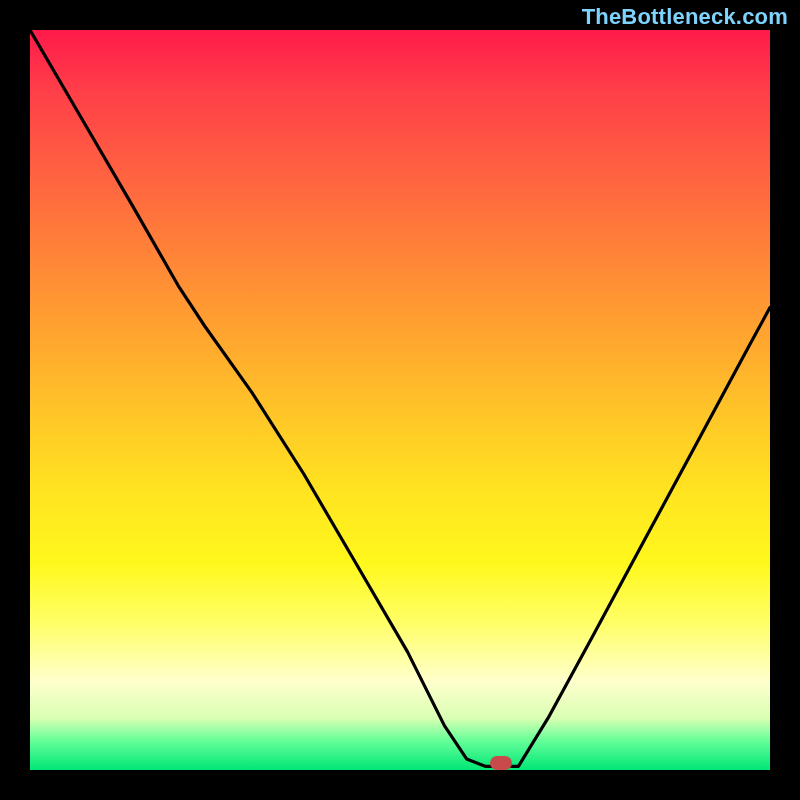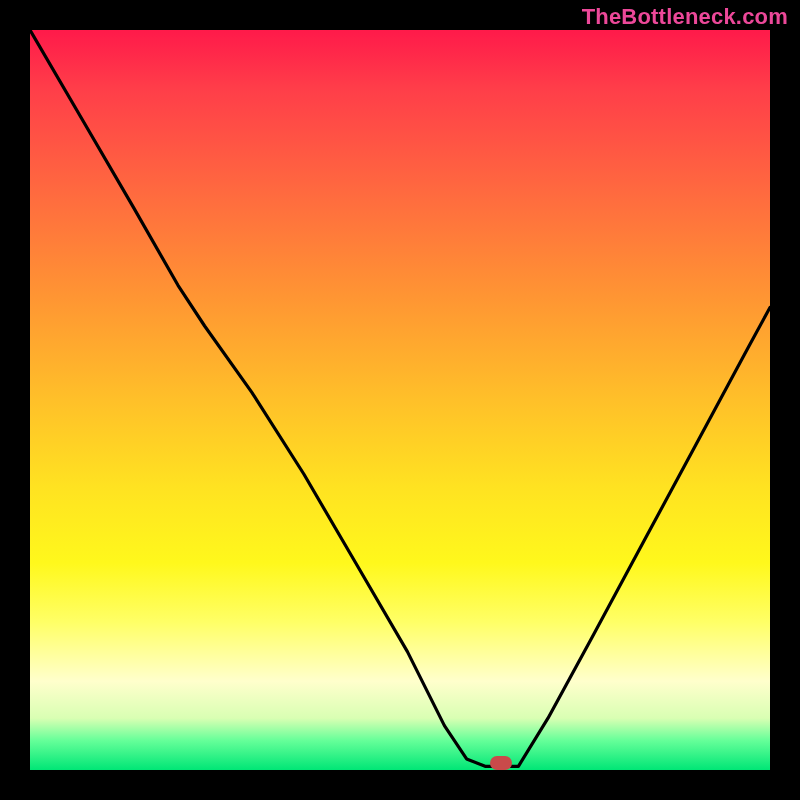--- a/index.html
+++ b/index.html
@@ -14,21 +14,21 @@
   .frame {
     position: relative;
     width: 800px;
     height: 800px;
     background: #000;
   }
   .watermark {
     position: absolute;
     top: 4px;
     right: 12px;
-    color: #ec4899;
+    color: #7dd3fc;
     font-size: 22px;
     font-weight: 600;
     letter-spacing: 0.2px;
     z-index: 5;
   }
   .plot-area {
     position: absolute;
     left: 30px;
     top: 30px;
     width: 740px;

